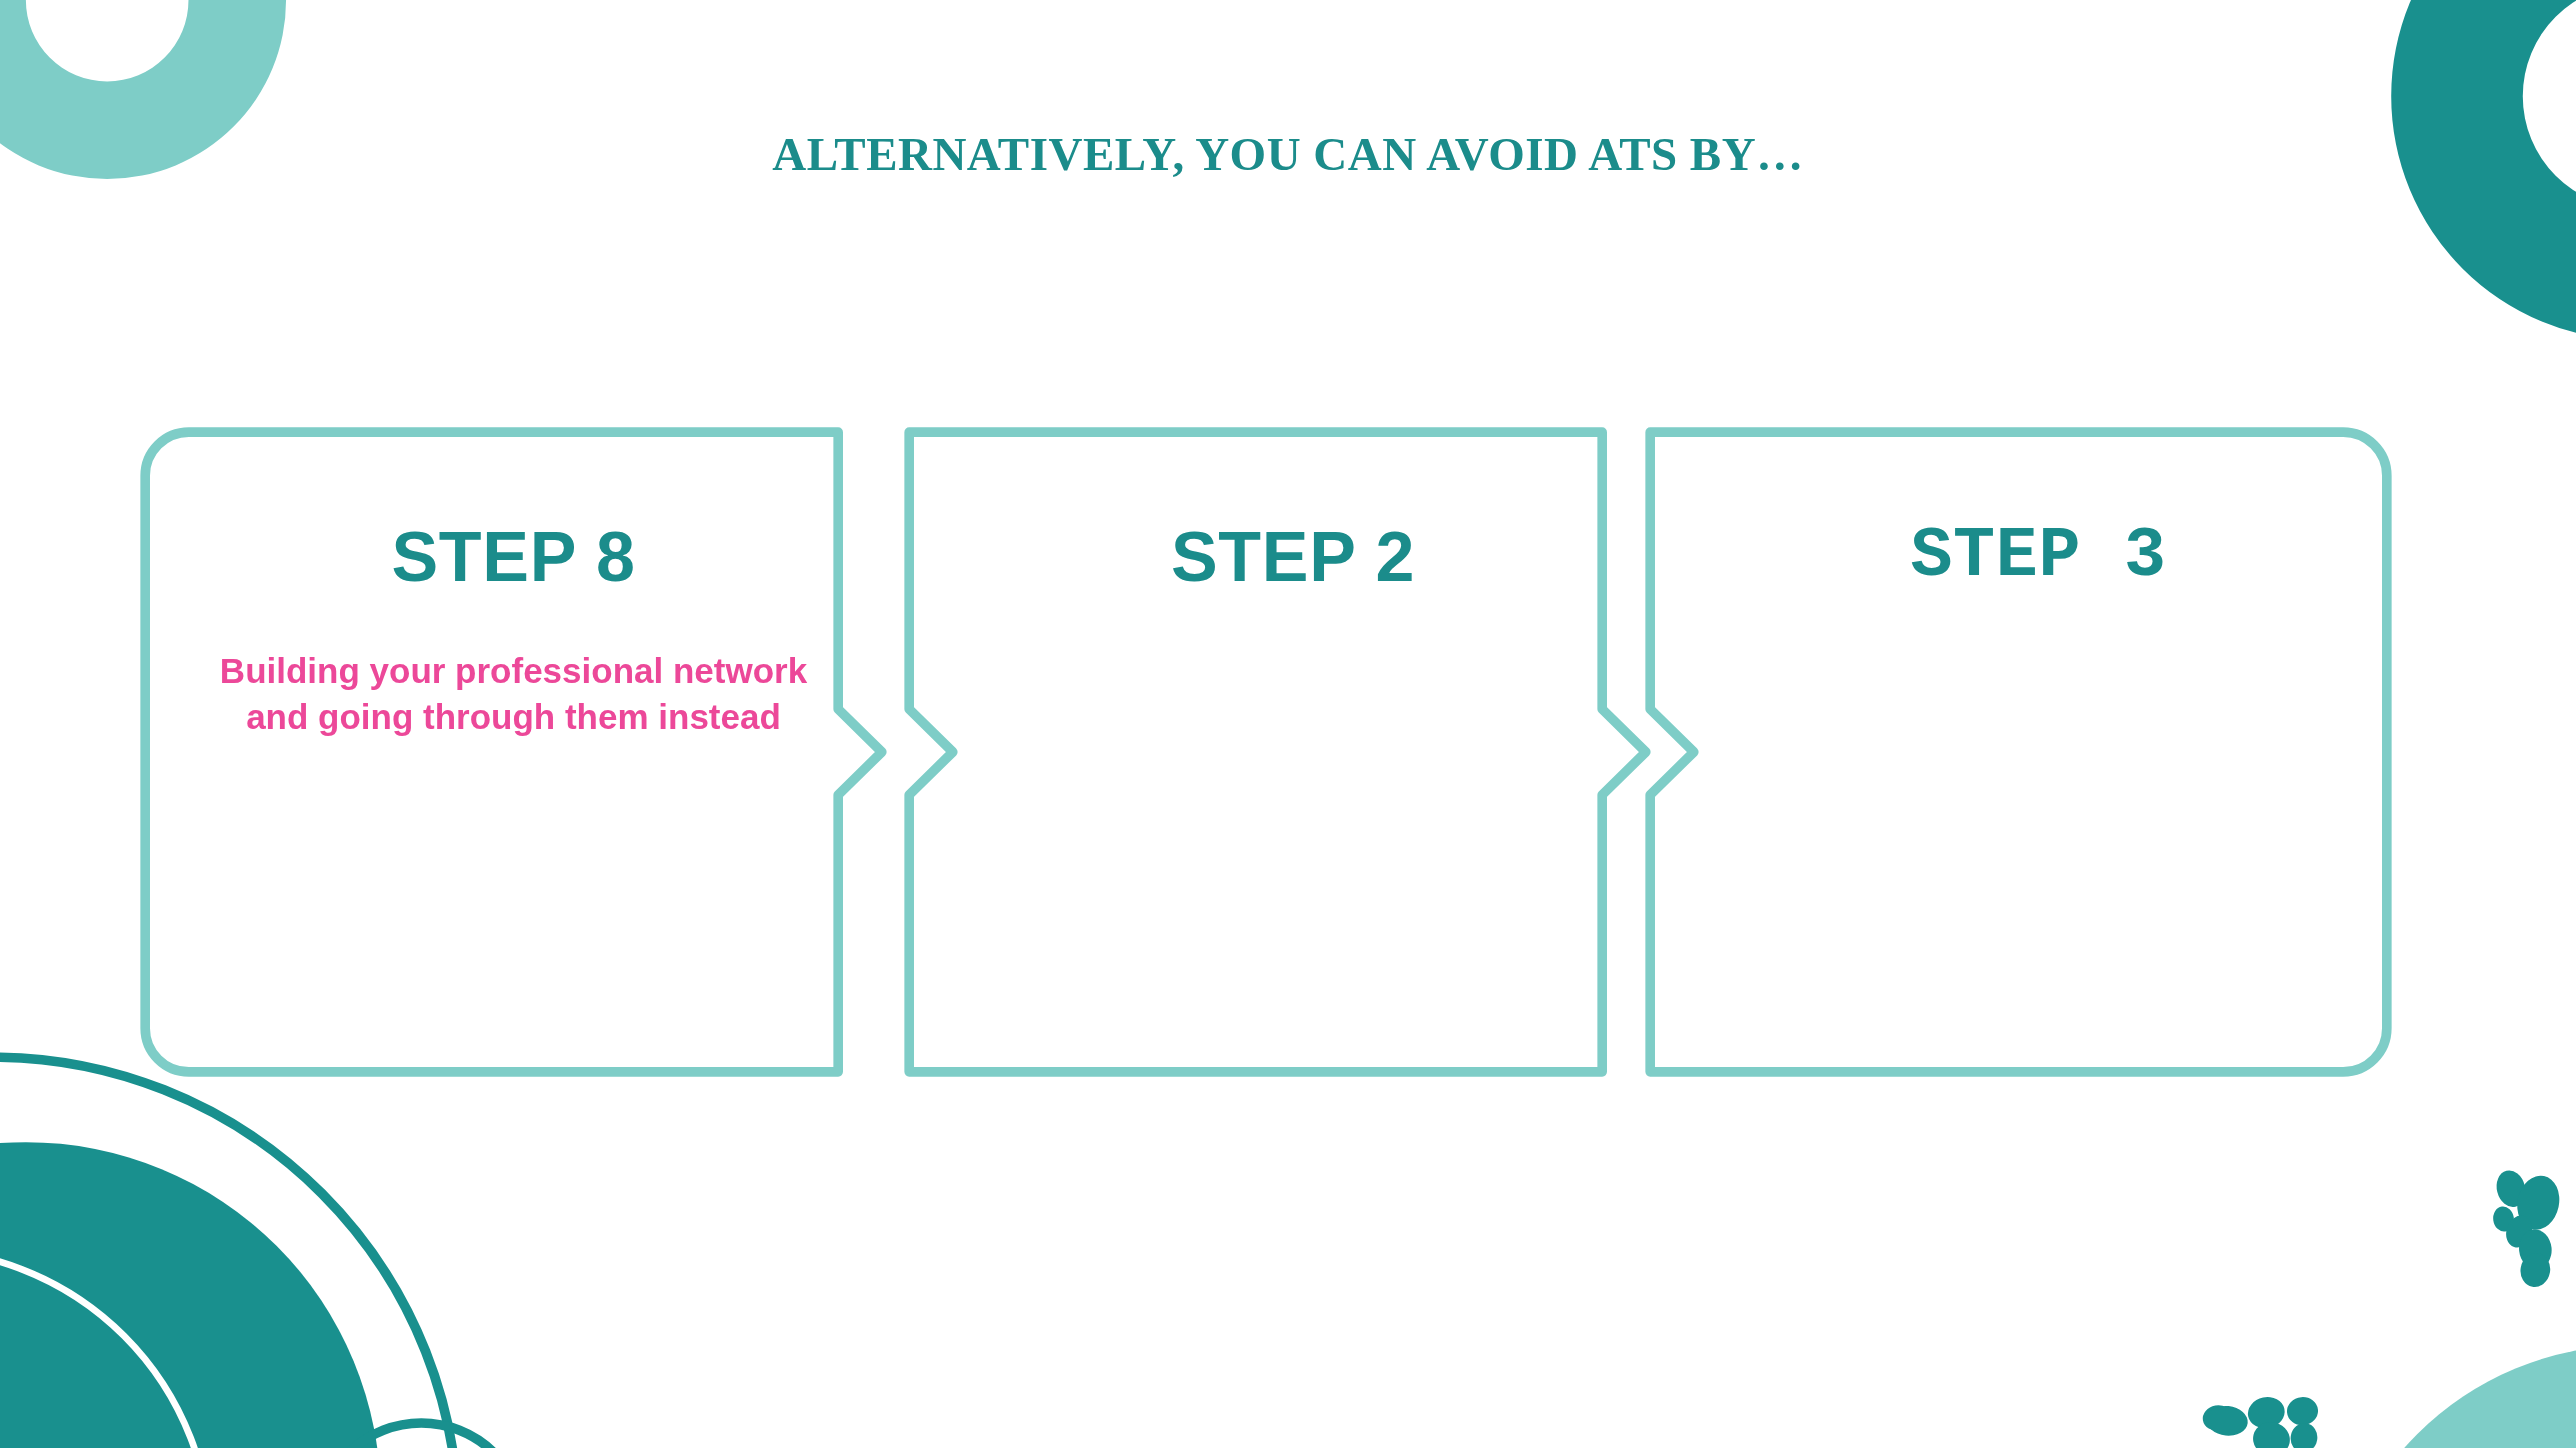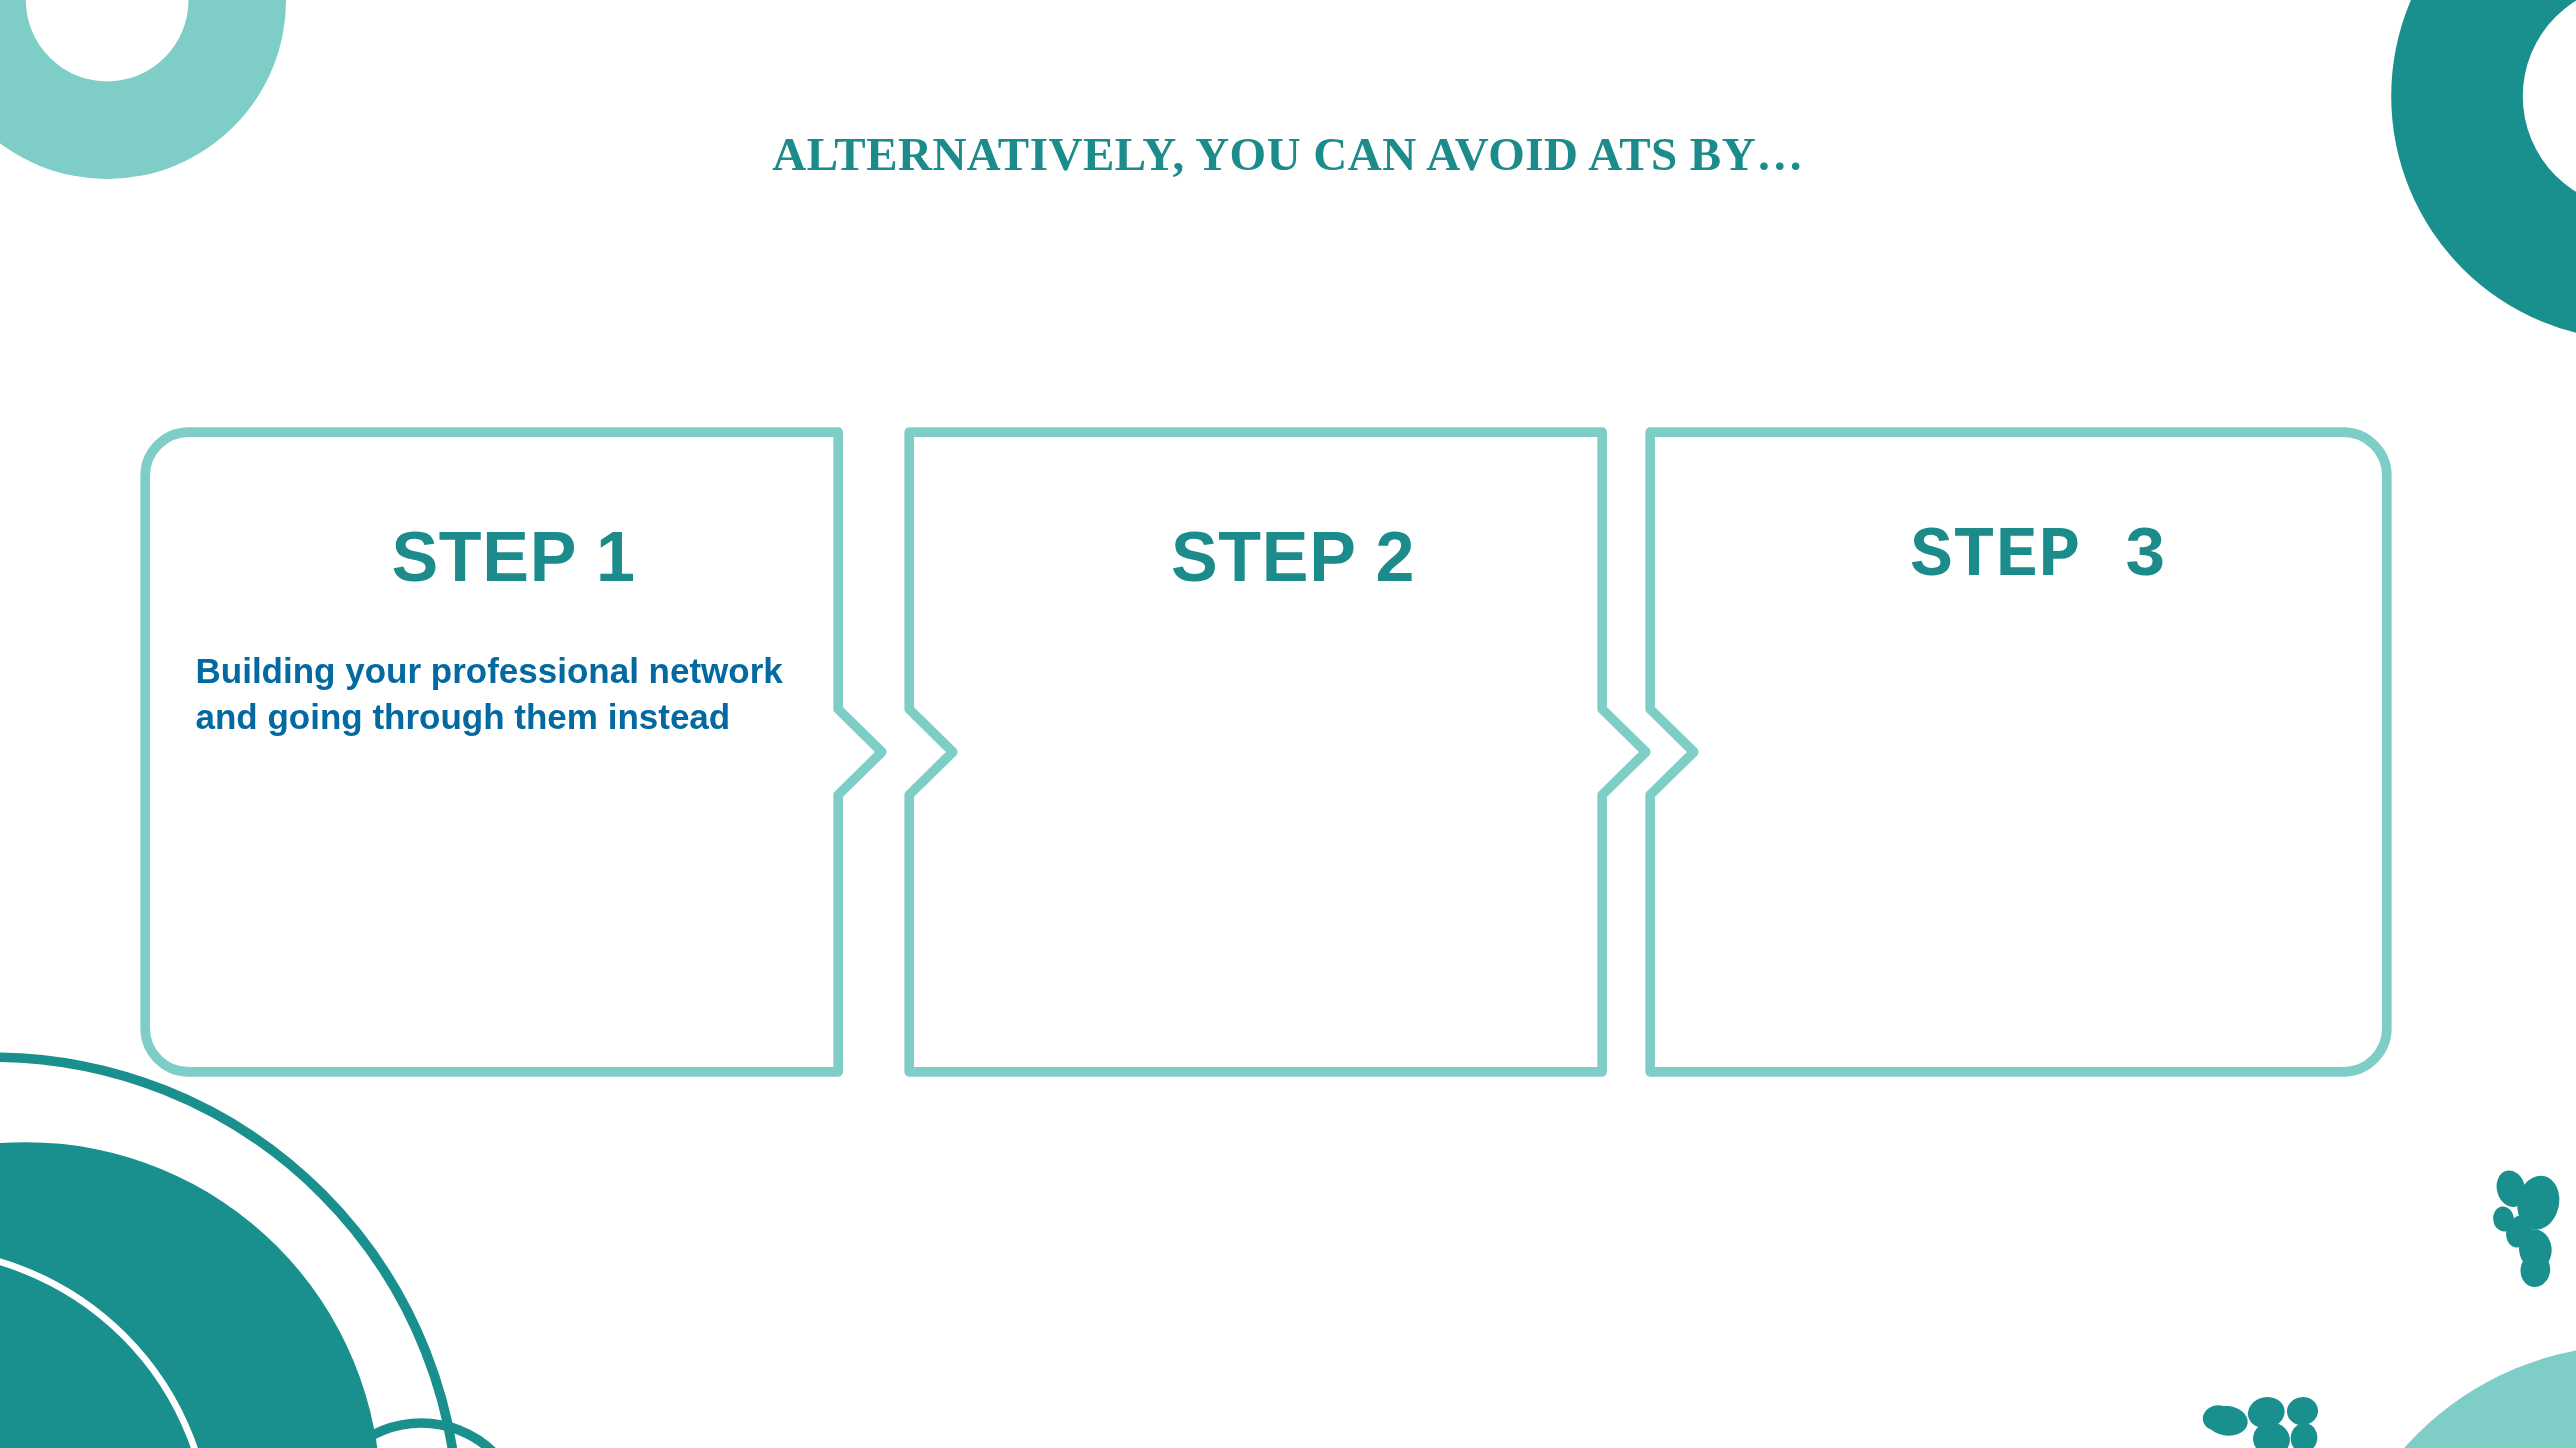--- a/index.html
+++ b/index.html
@@ -81,23 +81,23 @@
     color: #1B8C8B;
     line-height: 1;
     letter-spacing: 0.7px;
     text-align: center;
     margin: 0;
   }
   .step-desc {
     margin-top: 56px;
     font-size: 35px;
     font-weight: 700;
-    color: #0369a1;
+    color: #ec4899;
     line-height: 1.3;
-    text-align: left;
+    text-align: center;
     max-width: 636px;
   }
   
   #card-1 { left: 0px; }
   #card-2 { left: 764px; }
   #card-3 { left: 1505px; font-family: Liberation Mono, monospace; }
 
   
   #card-2 .step-body { padding-left: 72px; padding-right: 41px; }
   #card-3 .step-body { padding-left: 77px; padding-right: 37px; }
@@ -168,21 +168,21 @@
                  L 944,382
                  L 1003,440
                  L 944,498
                  L 944,873
                  L 66,873
                  A 59,59 0 0 1 7,814
                  L 7,66
                  A 59,59 0 0 1 66,7 Z" fill="#ffffff" stroke="#7ECDC7" stroke-width="13" stroke-linejoin="round" stroke-linecap="round"></path>
       </svg>
       <div class="step-body">
-        <div class="step-title">STEP 1</div>
+        <div class="step-title">STEP 8</div>
         <div class="step-desc">Building your professional network and going through them instead</div>
       </div>
     </div>
 
     <div class="step-card" id="card-2">
       <svg class="card-frame" viewBox="0 0 1010 880" preserveAspectRatio="none">
 
         <path d="M 7,7
                  L 944,7
                  L 944,382

